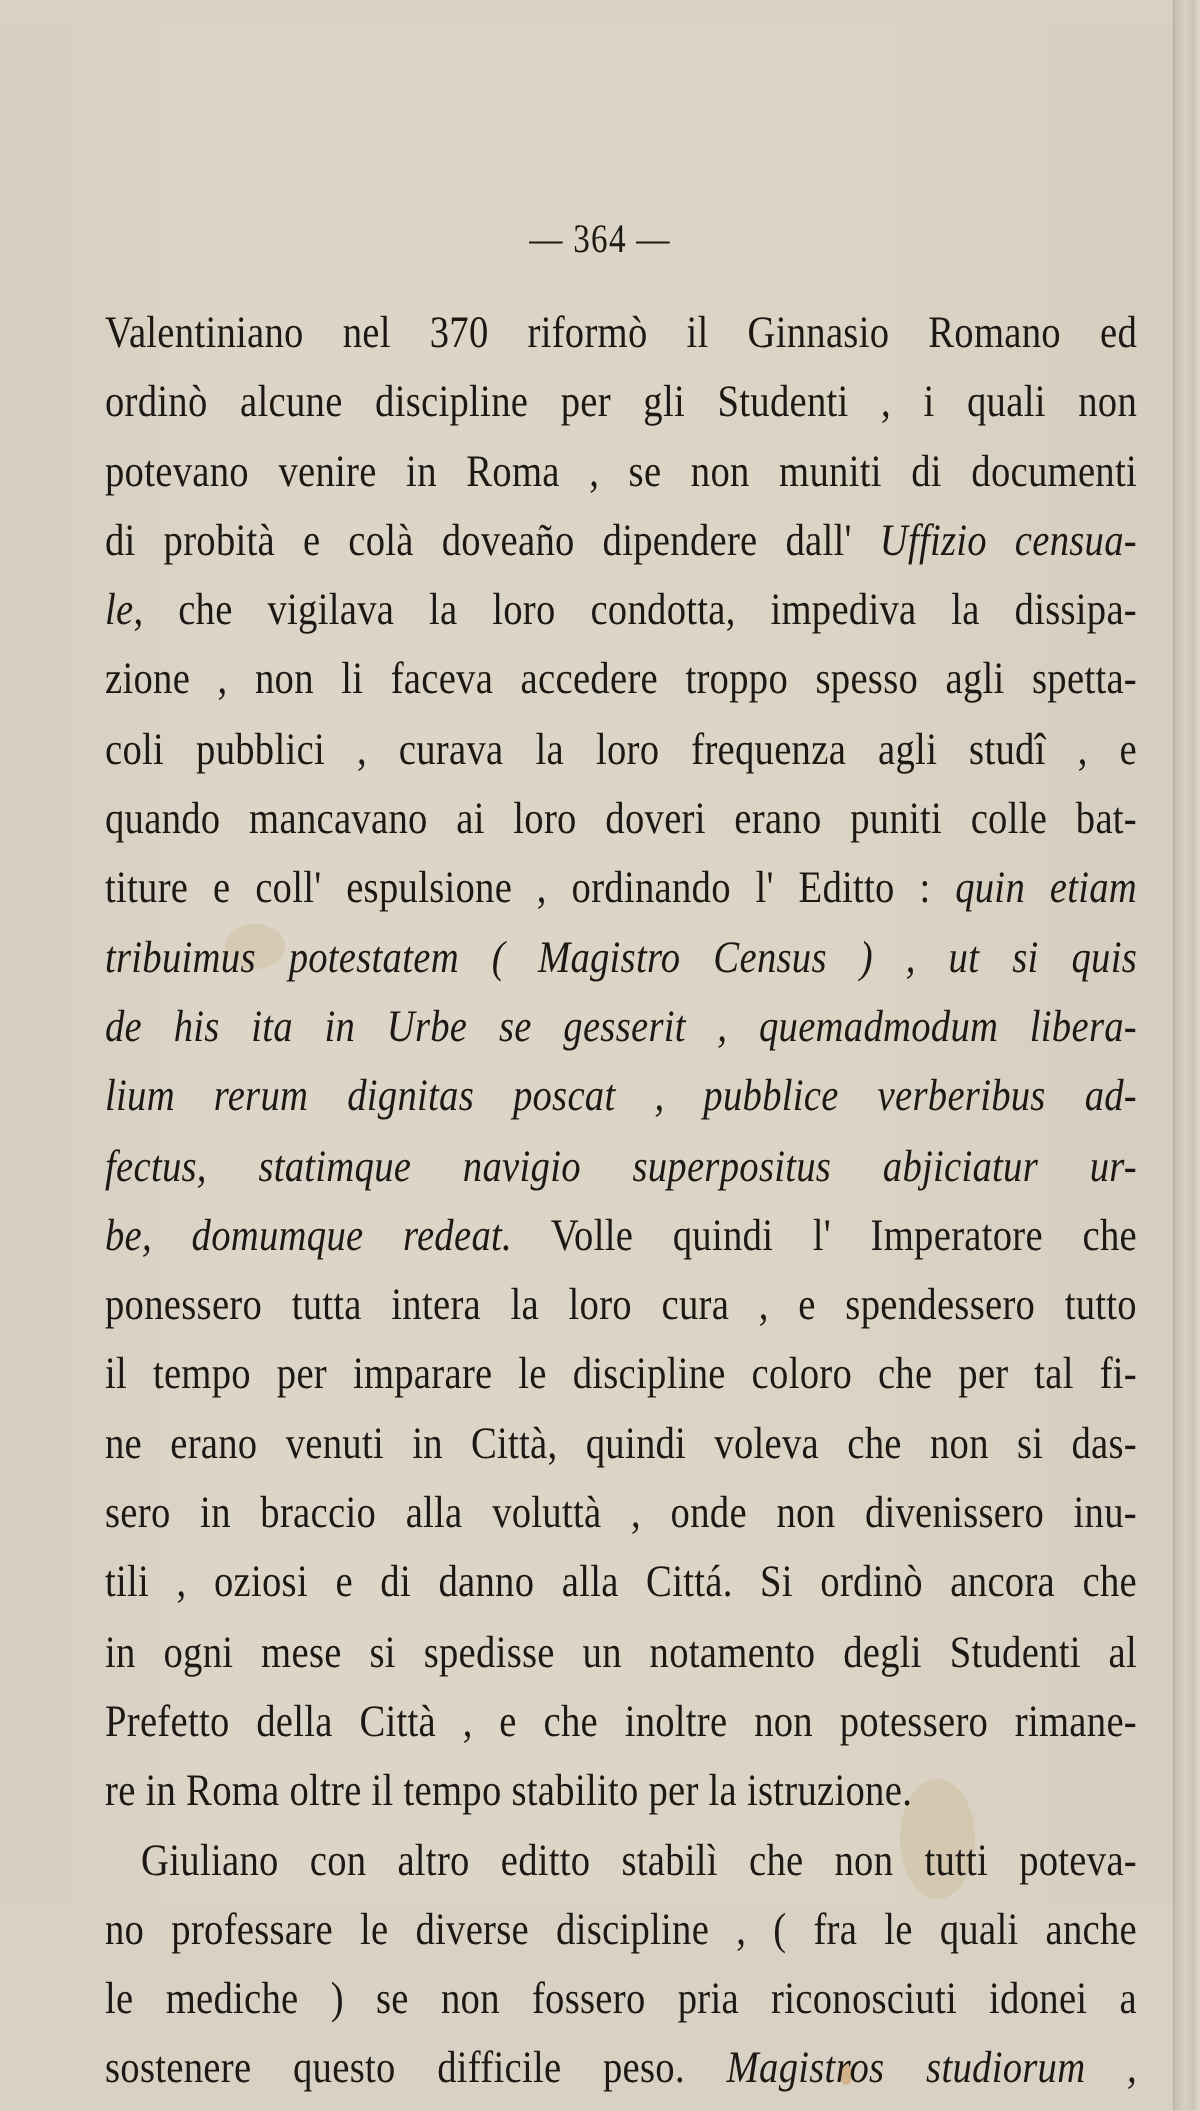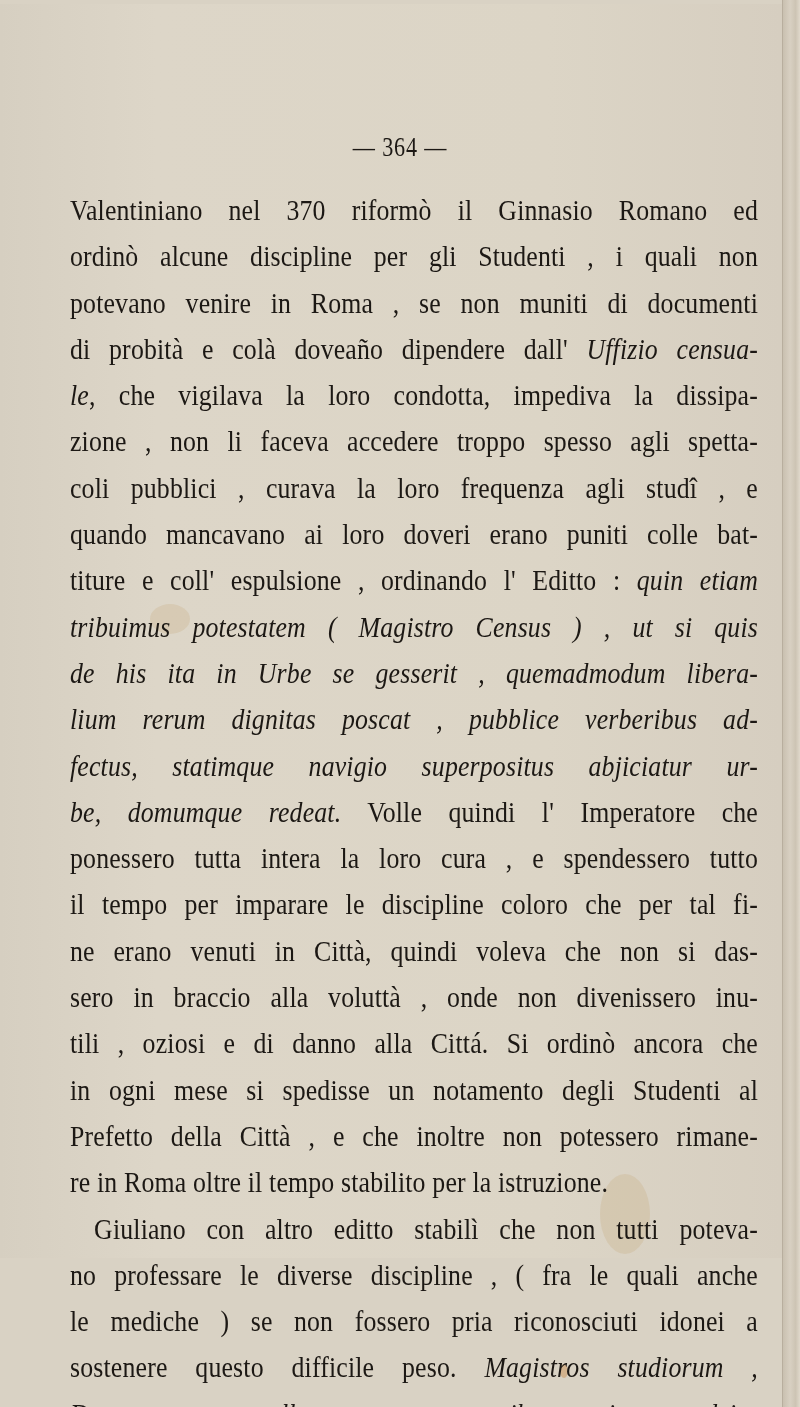--- a/index.html
+++ b/index.html
@@ -10,21 +10,21 @@
       width: 800px;
       height: 1407px;
       overflow: hidden;
       background: #d9d2c4;
       position: relative;
       font-family: "Liberation Serif", "DejaVu Serif", serif;
     }
     .page {
       position: absolute;
       left: 0;
-      top: 4px;
+      top: 16px;
       width: 782px;
       height: 1254px;
       background: linear-gradient(90deg, #d6cfc1 0%, #ddd6c8 20%, #dcd5c6 70%, #d6cec0 100%);
     }
     .page-edge {
       position: absolute;
       left: 782px;
       top: 0;
       width: 18px;
       height: 1407px;

